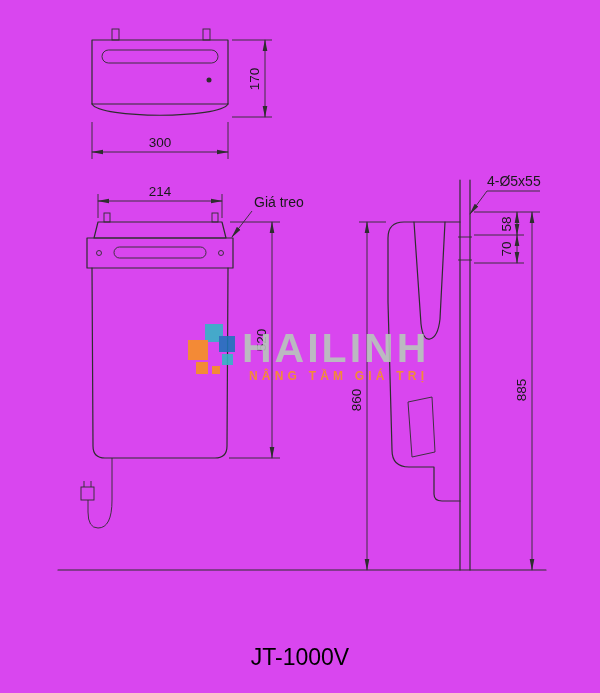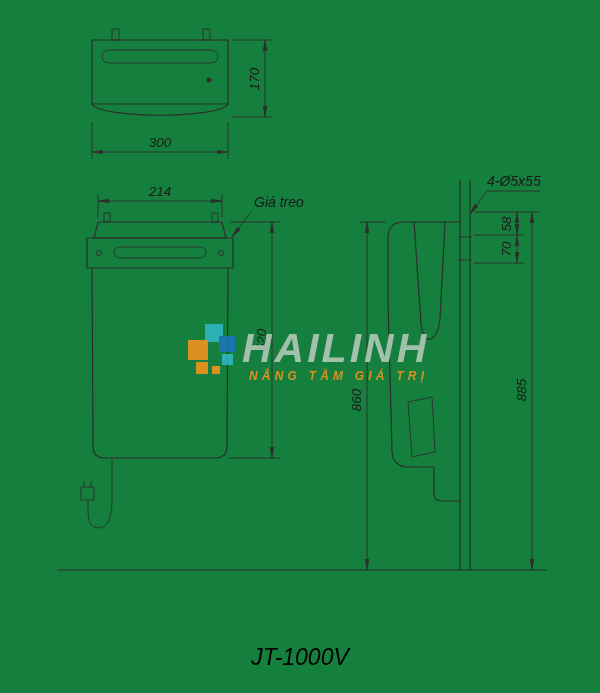--- a/index.html
+++ b/index.html
@@ -1,16 +1,16 @@
 <!DOCTYPE html>
 <html><head>
 <meta charset="utf-8">
 <style>
   html,body{margin:0;padding:0;background:#ffffff;}
-  .page{position:relative;width:600px;height:693px;background:#15803d;font-family:"Liberation Sans",sans-serif;overflow:hidden;font-style:italic;}
+  .page{position:relative;width:600px;height:693px;background:#d946ef;font-family:"Liberation Sans",sans-serif;overflow:hidden;}
   svg text{font-family:"Liberation Sans",sans-serif;fill:#1a1a1a;}
   .ol{fill:none;stroke:#2e2e2e;stroke-width:1.2;stroke-linejoin:round;stroke-linecap:round;}
   .thin{fill:none;stroke:#2e2e2e;stroke-width:0.9;}
   .dim{fill:none;stroke:#2e2e2e;stroke-width:0.9;}
   .dtxt{font-size:13.5px;}
   .ltxt{font-size:14px;}
   .wm{opacity:0.88;}
   .wm-brand{font-size:41px;font-weight:bold;letter-spacing:3px;fill:#b7c9bb;}
   .wm-tag{font-size:12px;font-weight:bold;letter-spacing:4.2px;fill:#f7941d;}
   .title{font-size:23px;fill:#000;}

